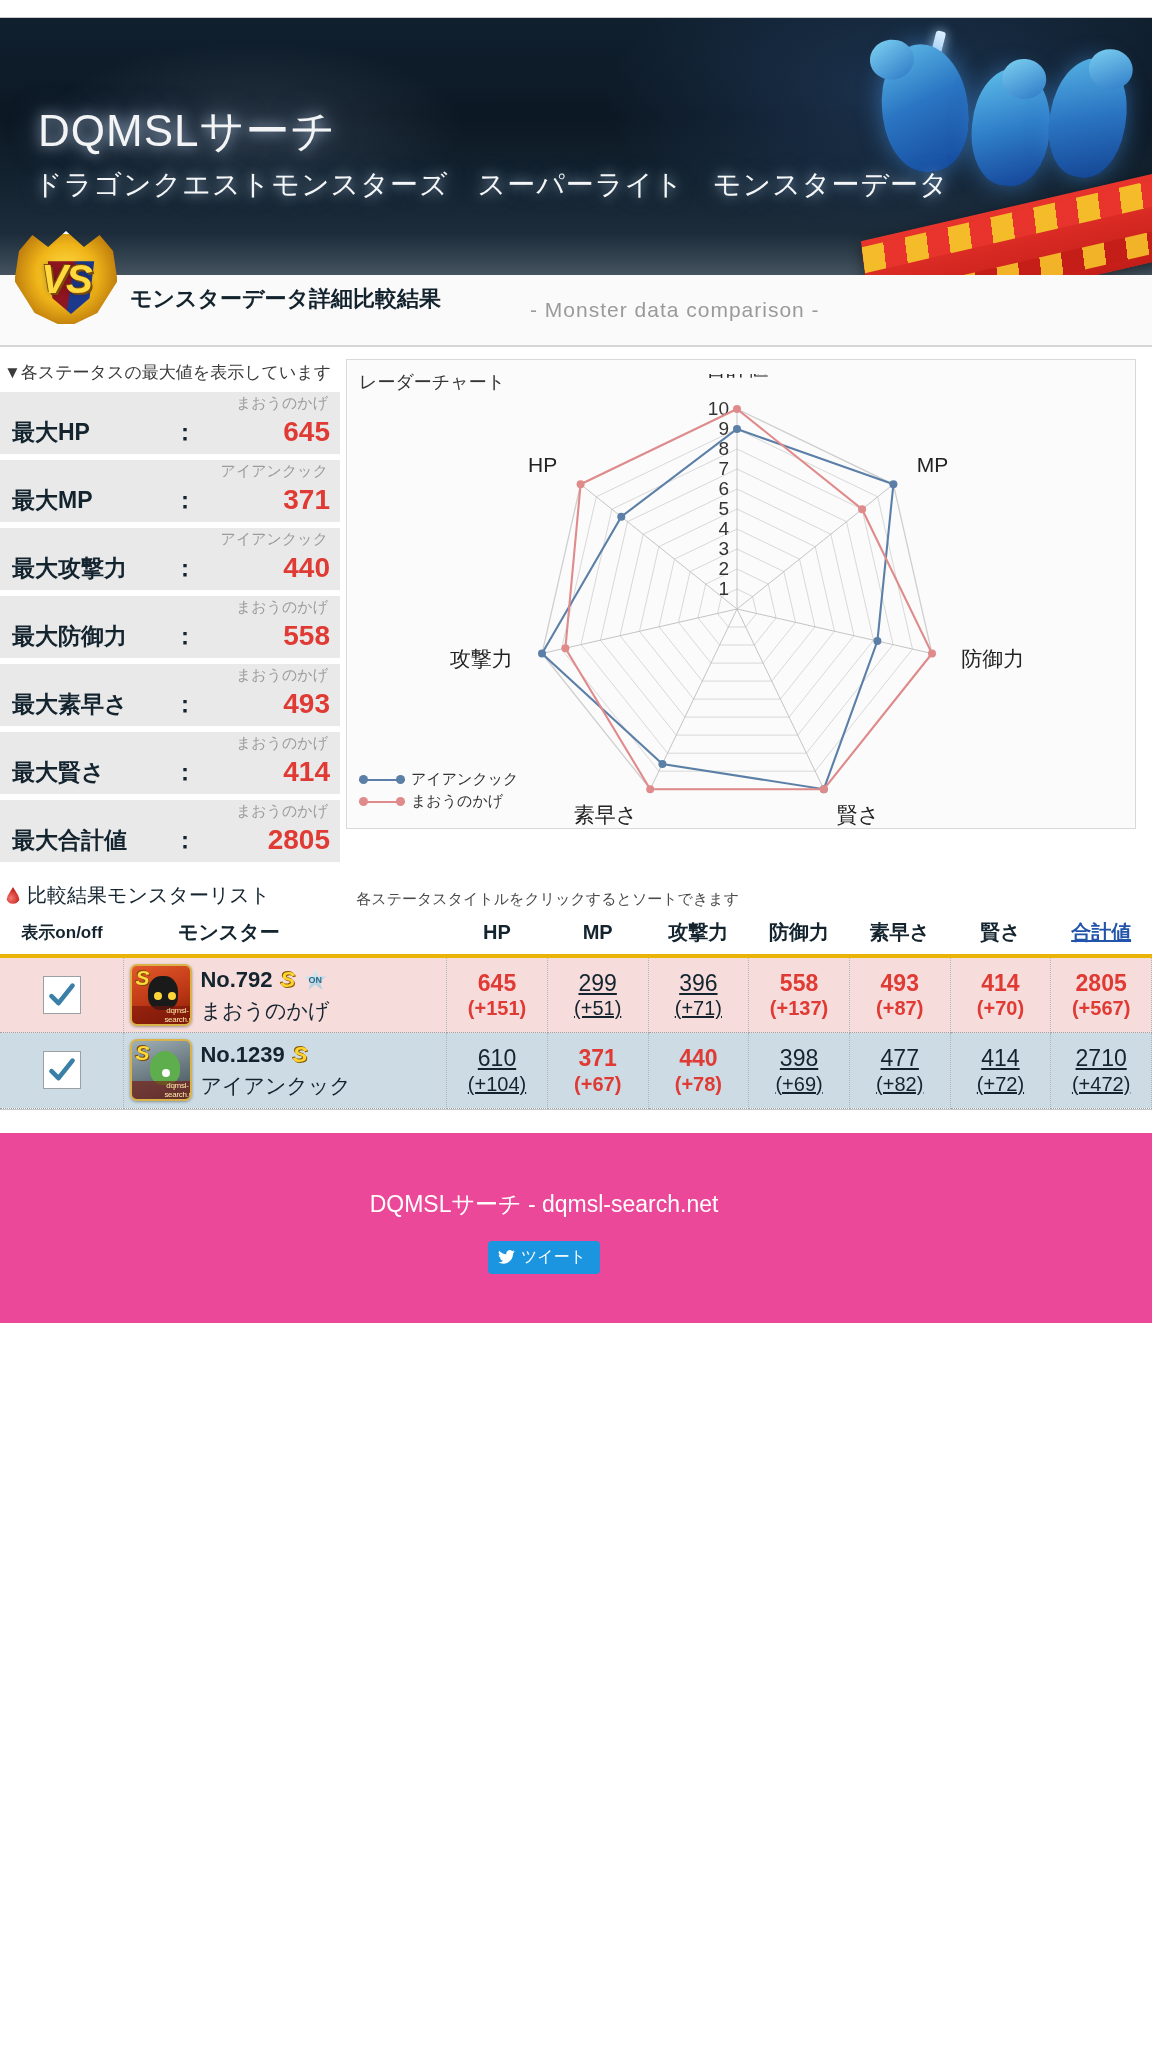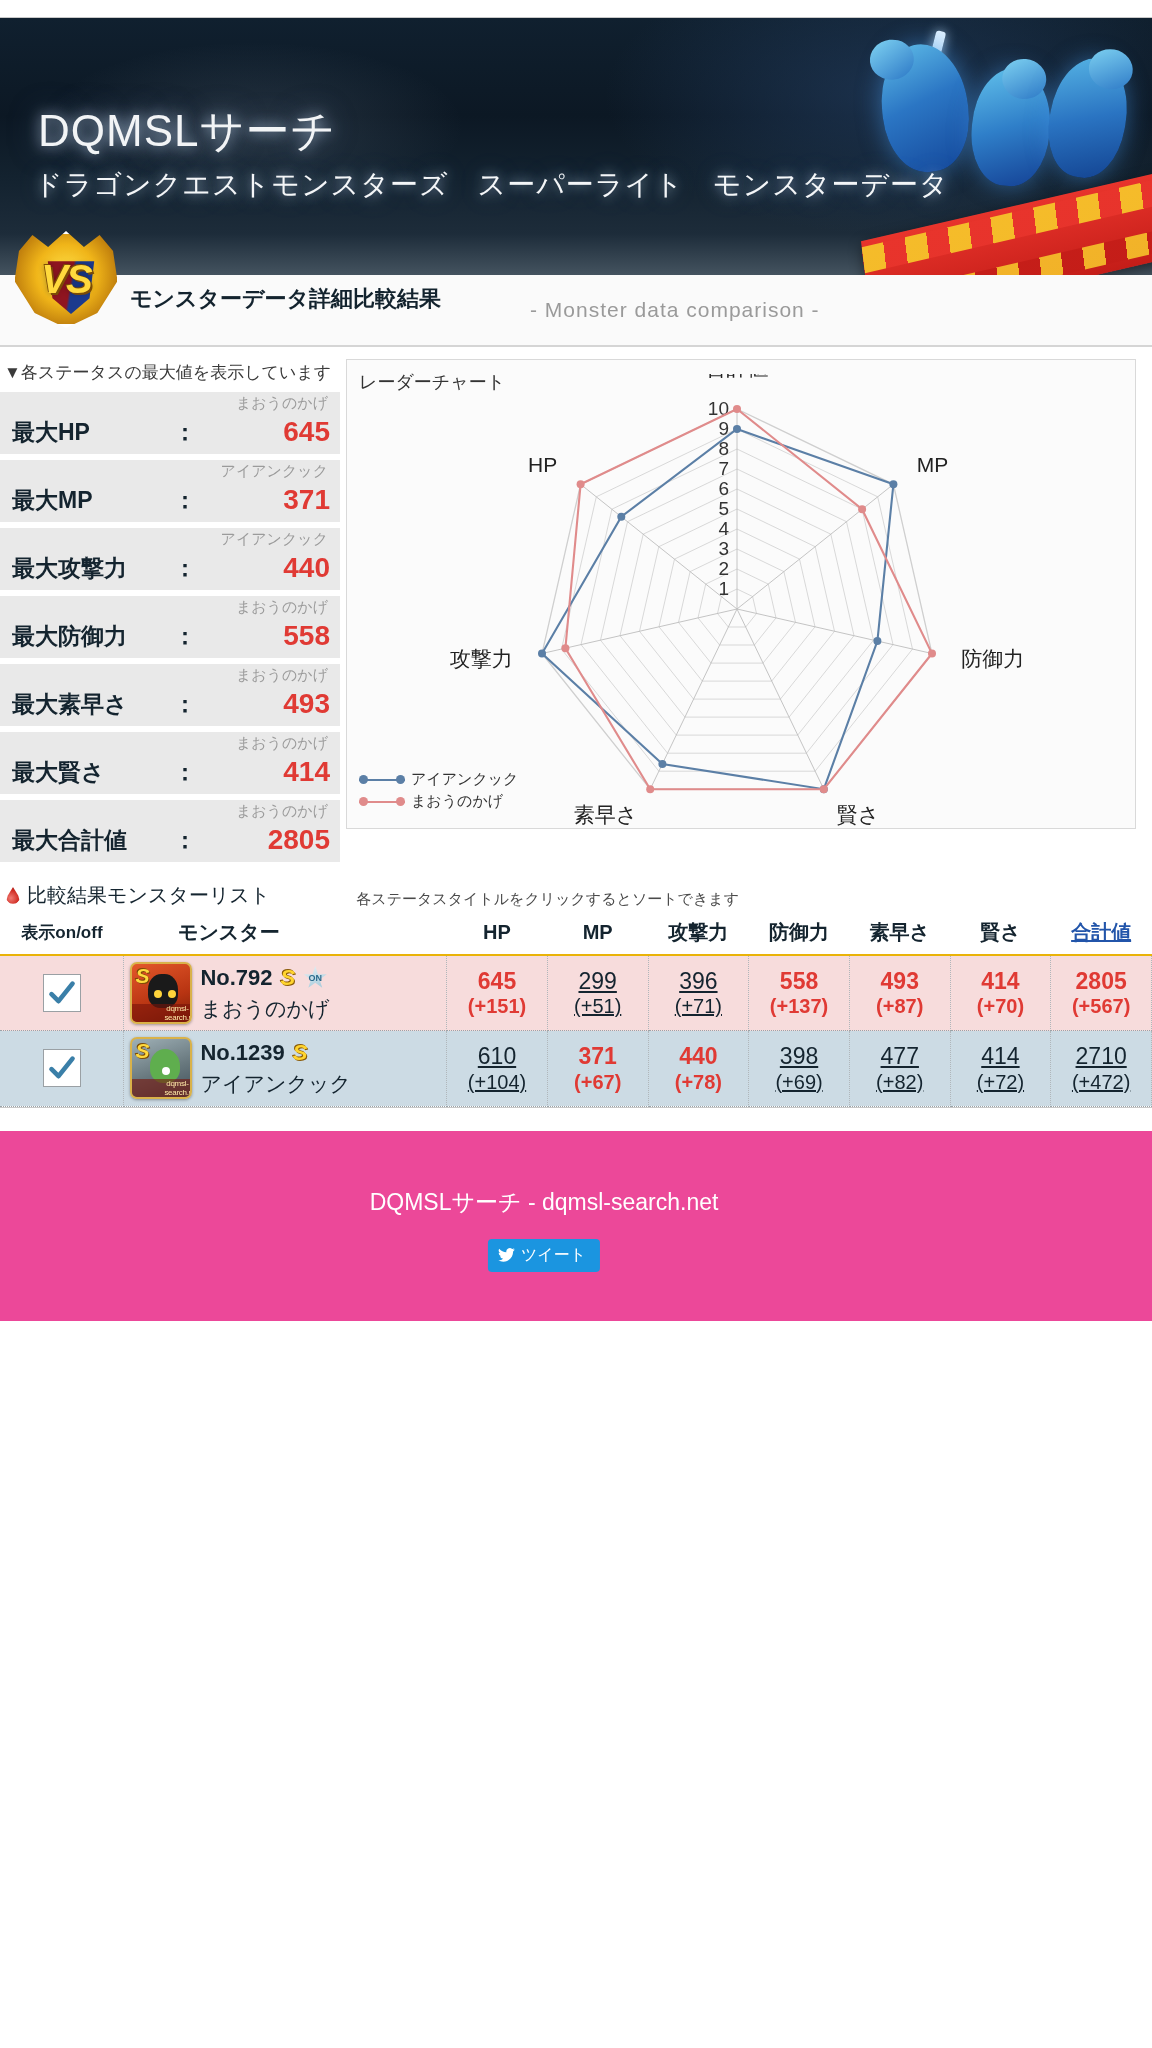--- a/index.html
+++ b/index.html
@@ -158,21 +158,21 @@
     width: 14px; height: 17px; margin-right: 7px;
     background: radial-gradient(circle at 35% 65%, #f07a72 0%, #cf2b22 55%, #8d1710 100%);
     border-radius: 50% 50% 50% 50% / 62% 62% 38% 38%;
     clip-path: polygon(50% 0%, 88% 52%, 96% 76%, 74% 99%, 26% 99%, 4% 76%, 12% 52%);
   }
   .list-hint { margin-left: 86px; font-size: 15px; color: #4a4a4a; }
 
   table.mlist { width: 1152px; border-collapse: collapse; font-size: 20px; }
   table.mlist th {
     font-weight: 700; color: #14242f; padding: 6px 6px 8px 6px;
-    border-bottom: 2px solid #eab308; background: #fff; white-space: nowrap;
+    border-bottom: 4px solid #eab308; background: #fff; white-space: nowrap;
   }
   table.mlist th.sorted { color: #2255aa; text-decoration: underline; }
   .th-toggle { width: 96px; font-size: 17px; }
   .th-monster { width: 250px; text-align: left; padding-left: 54px !important; }
   .th-stat { width: 78px; text-align: center; }
 
   tr.row-a td { background: #f7dcdc; }
   tr.row-b td { background: #ccdbe4; }
   table.mlist td {
     padding: 6px 4px; vertical-align: middle;

